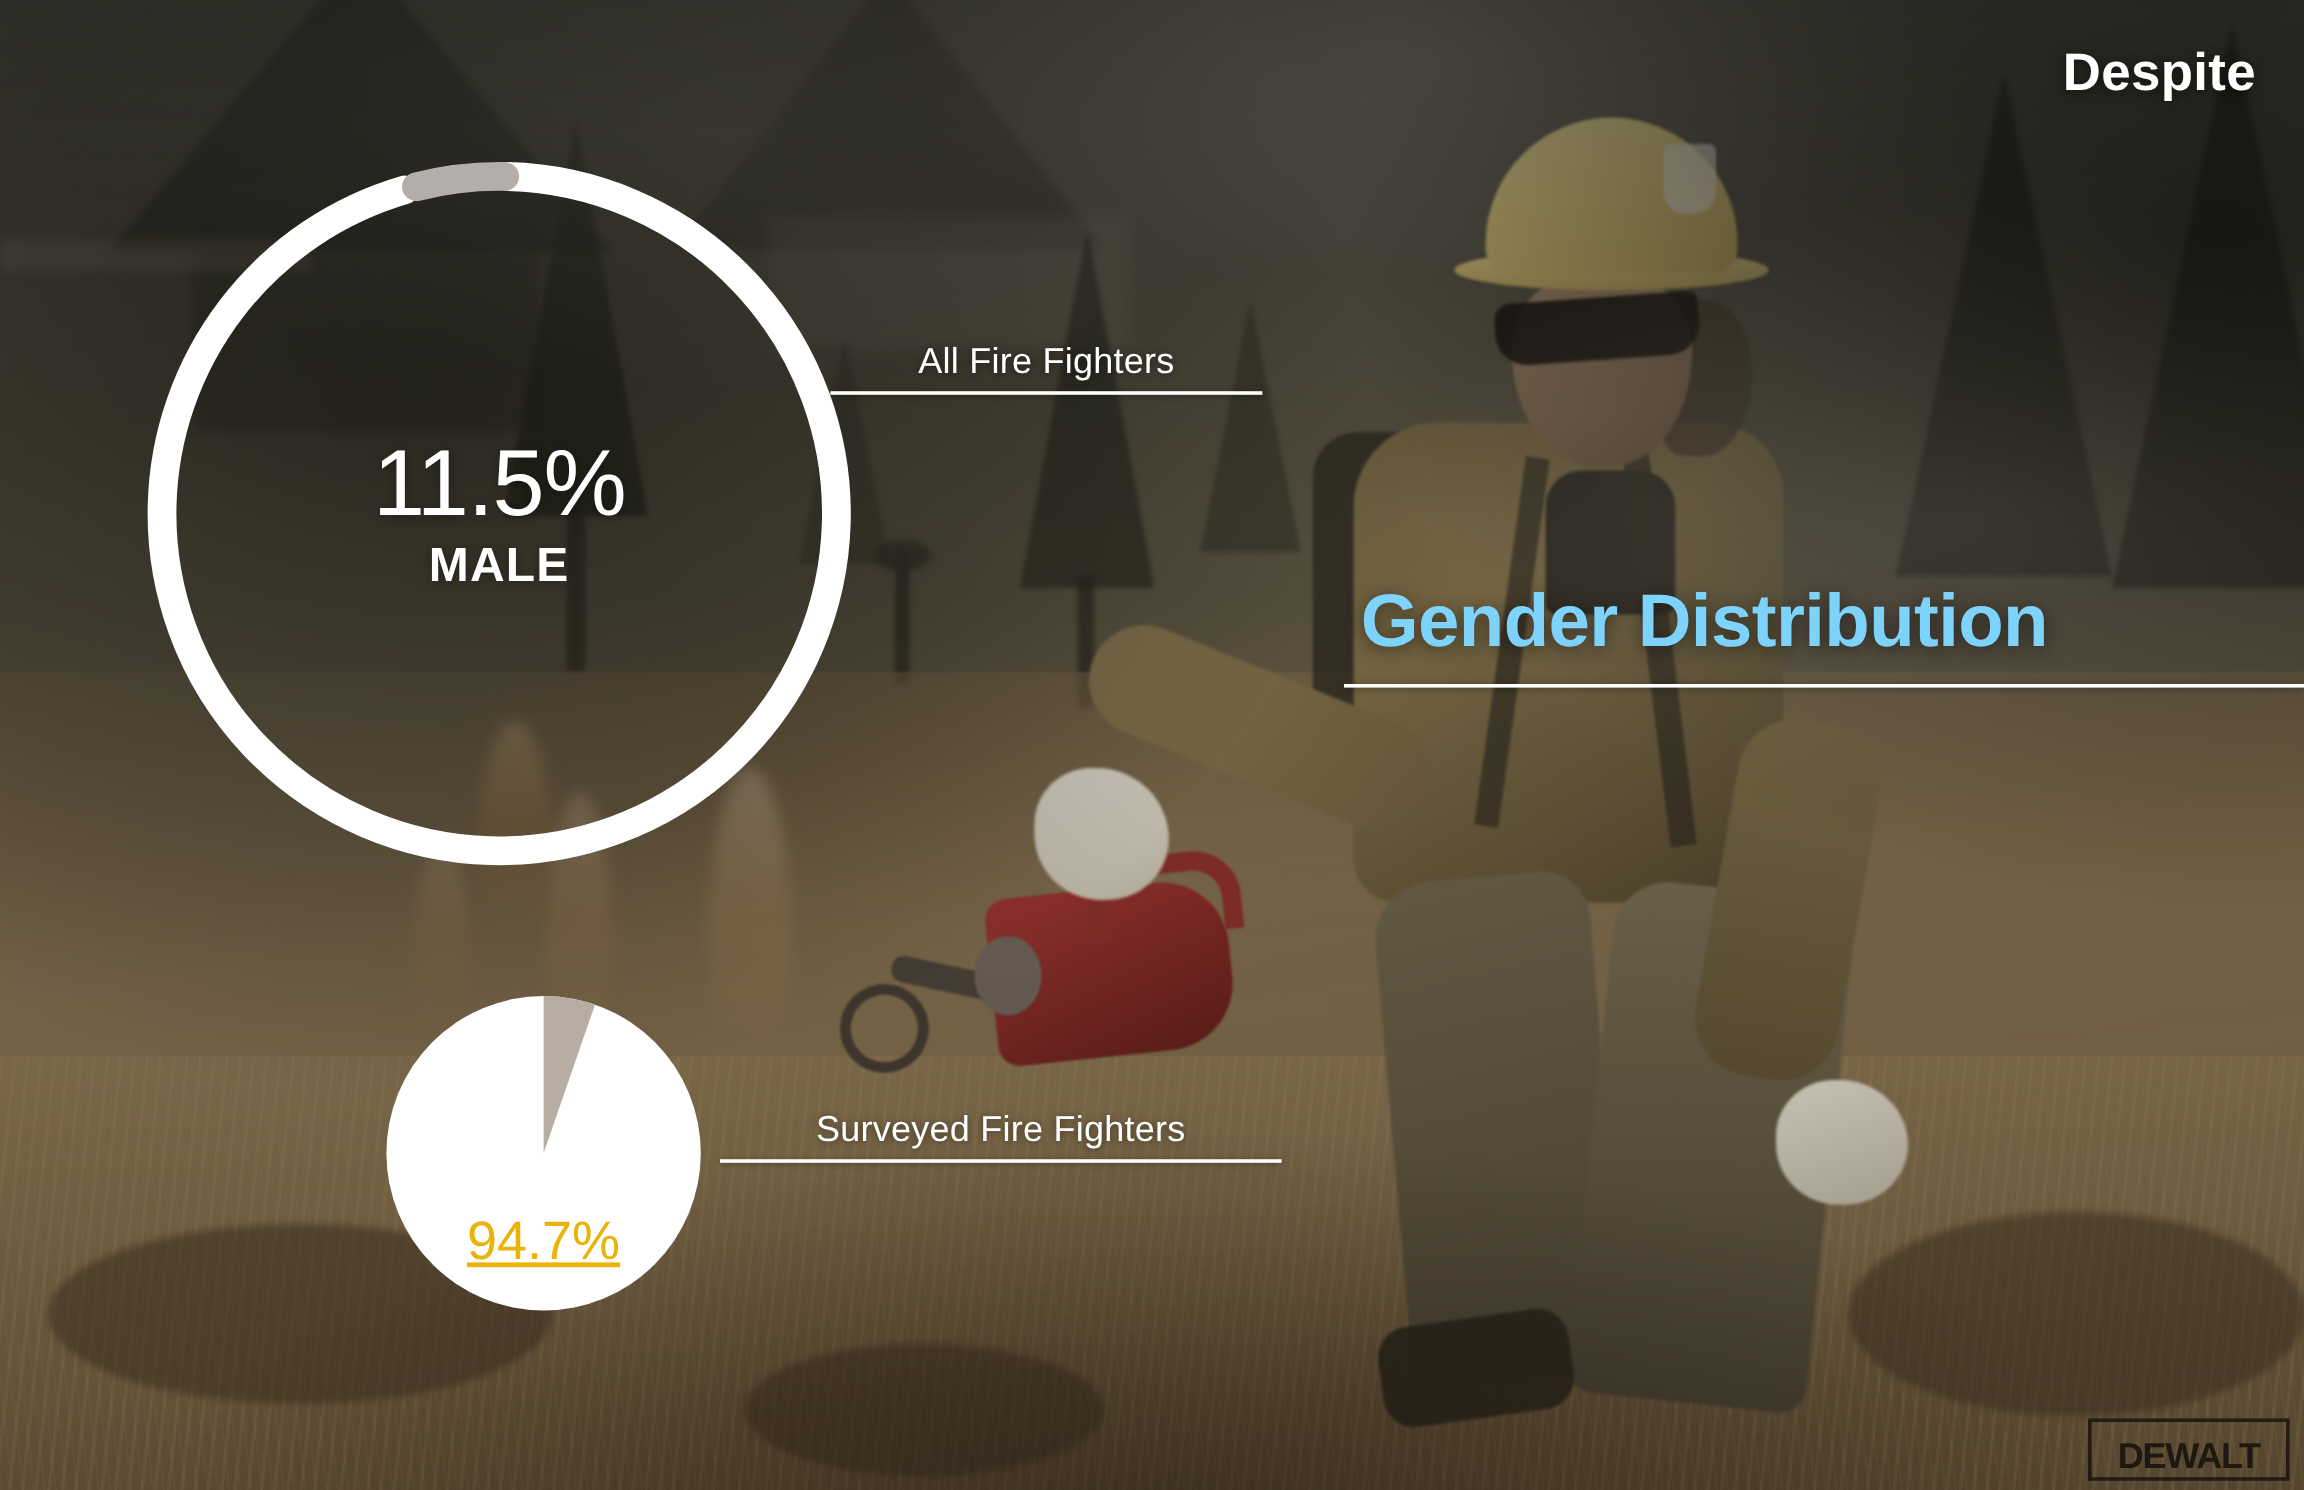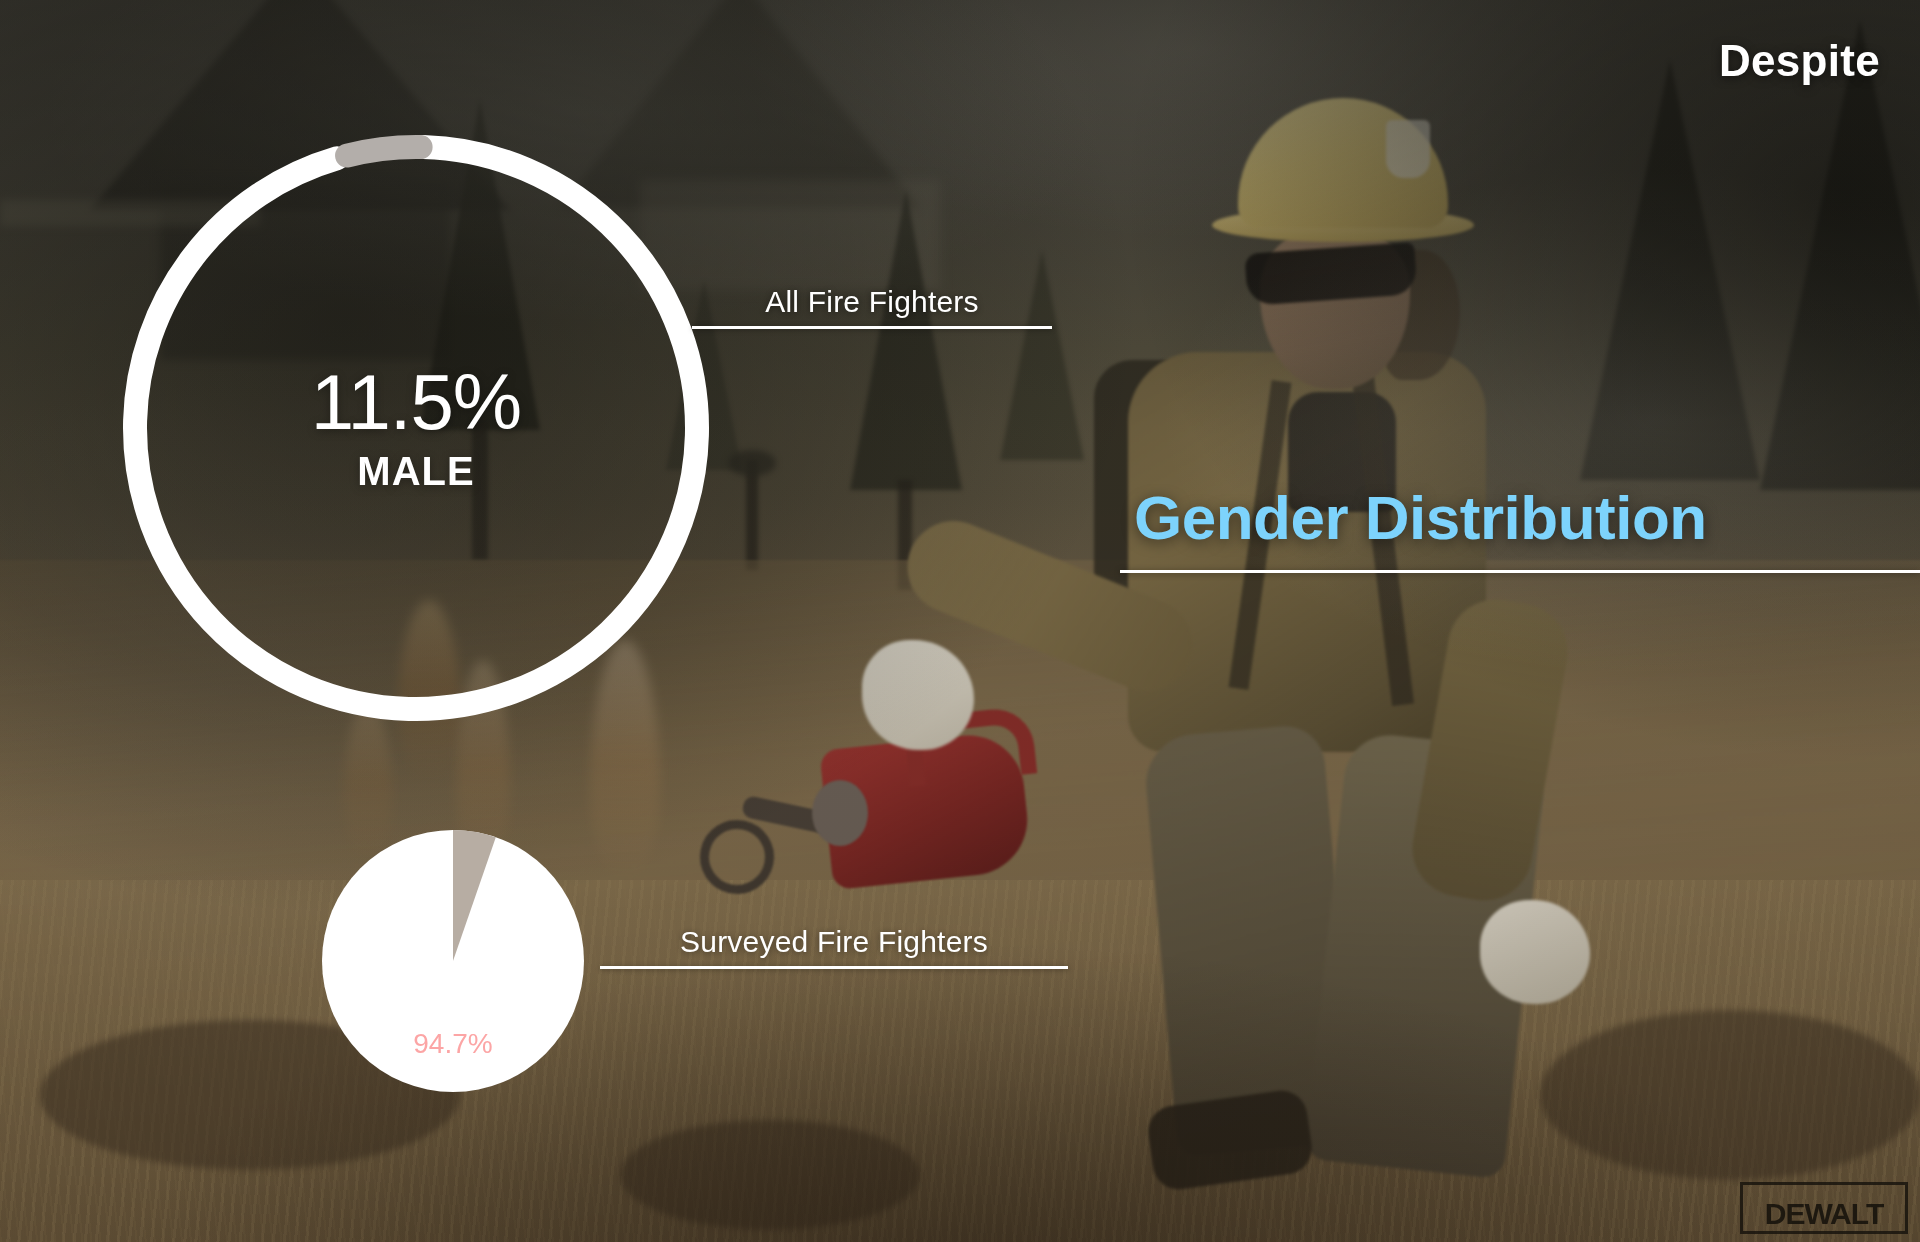--- a/index.html
+++ b/index.html
@@ -309,24 +309,25 @@
   #callout-surveyed .c-rule { width: 468px; }
   #callout-surveyed .c-text { display: block; text-align: center; width: 468px; }
 
   
   #pie-chart { position: absolute; left: 320px; top: 828px; }
   .pie-value {
     position: absolute; left: 320px; top: 828px;
     width: 266px; height: 266px;
     display: flex; align-items: flex-end; justify-content: center;
     padding-bottom: 34px; box-sizing: border-box;
-    color: #fca5a5;
-    font-size: 28px;
+    color: #eab308;
+    font-size: 45px;
     font-weight: 400;
     pointer-events: none;
+    text-decoration: underline;
   }
 
   
   #brand { position: absolute; right: 40px; top: 38px; text-align: right; }
   .brand-top {
     color: #ffffff; font-size: 44px; font-weight: 700; line-height: 1.06;
     letter-spacing: .3px; text-shadow: 0 2px 10px rgba(0,0,0,.5);
   }
   .brand-bot {
     color: #f2f2f2; font-size: 44px; font-weight: 300; line-height: 1.1;

